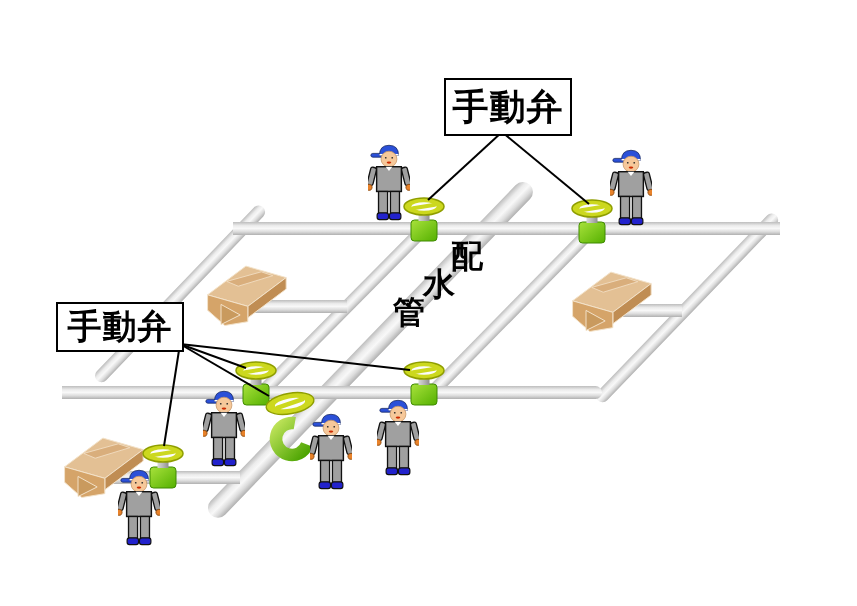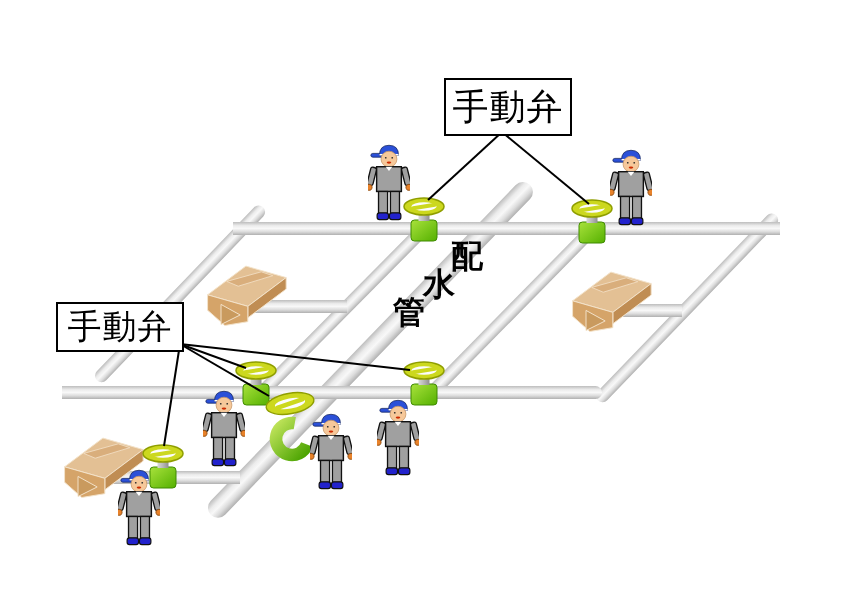--- a/index.html
+++ b/index.html
@@ -14,21 +14,21 @@
   }
   .pipe{
     position:absolute; height:13px;
     background:linear-gradient(180deg,#bdbdbd 0%,#ececec 28%,#f8f8f8 50%,#dcdcdc 75%,#b0b0b0 100%);
   }
   .diag{transform-origin:0 50%;}
   .cap{border-radius:10px;}
   .sprite{position:absolute;}
   .label-box{
     position:absolute; background:var(--label-bg); border:2px solid var(--label-border);
-    color:var(--label-text); font-weight:normal; display:flex; align-items:center; justify-content:center;
+    color:var(--label-text); font-weight:bold; display:flex; align-items:center; justify-content:center;
     letter-spacing:1px; z-index:60;
   }
   .kanji{
     position:absolute; color:#000; font-weight:bold; font-size:32px; line-height:1; z-index:40;
   }
   #annotations{position:absolute; left:0; top:0; z-index:55; pointer-events:none;}
   .ann-line{stroke:var(--line); stroke-width:2; fill:none;}
 </style>
 </head>
 <body>

